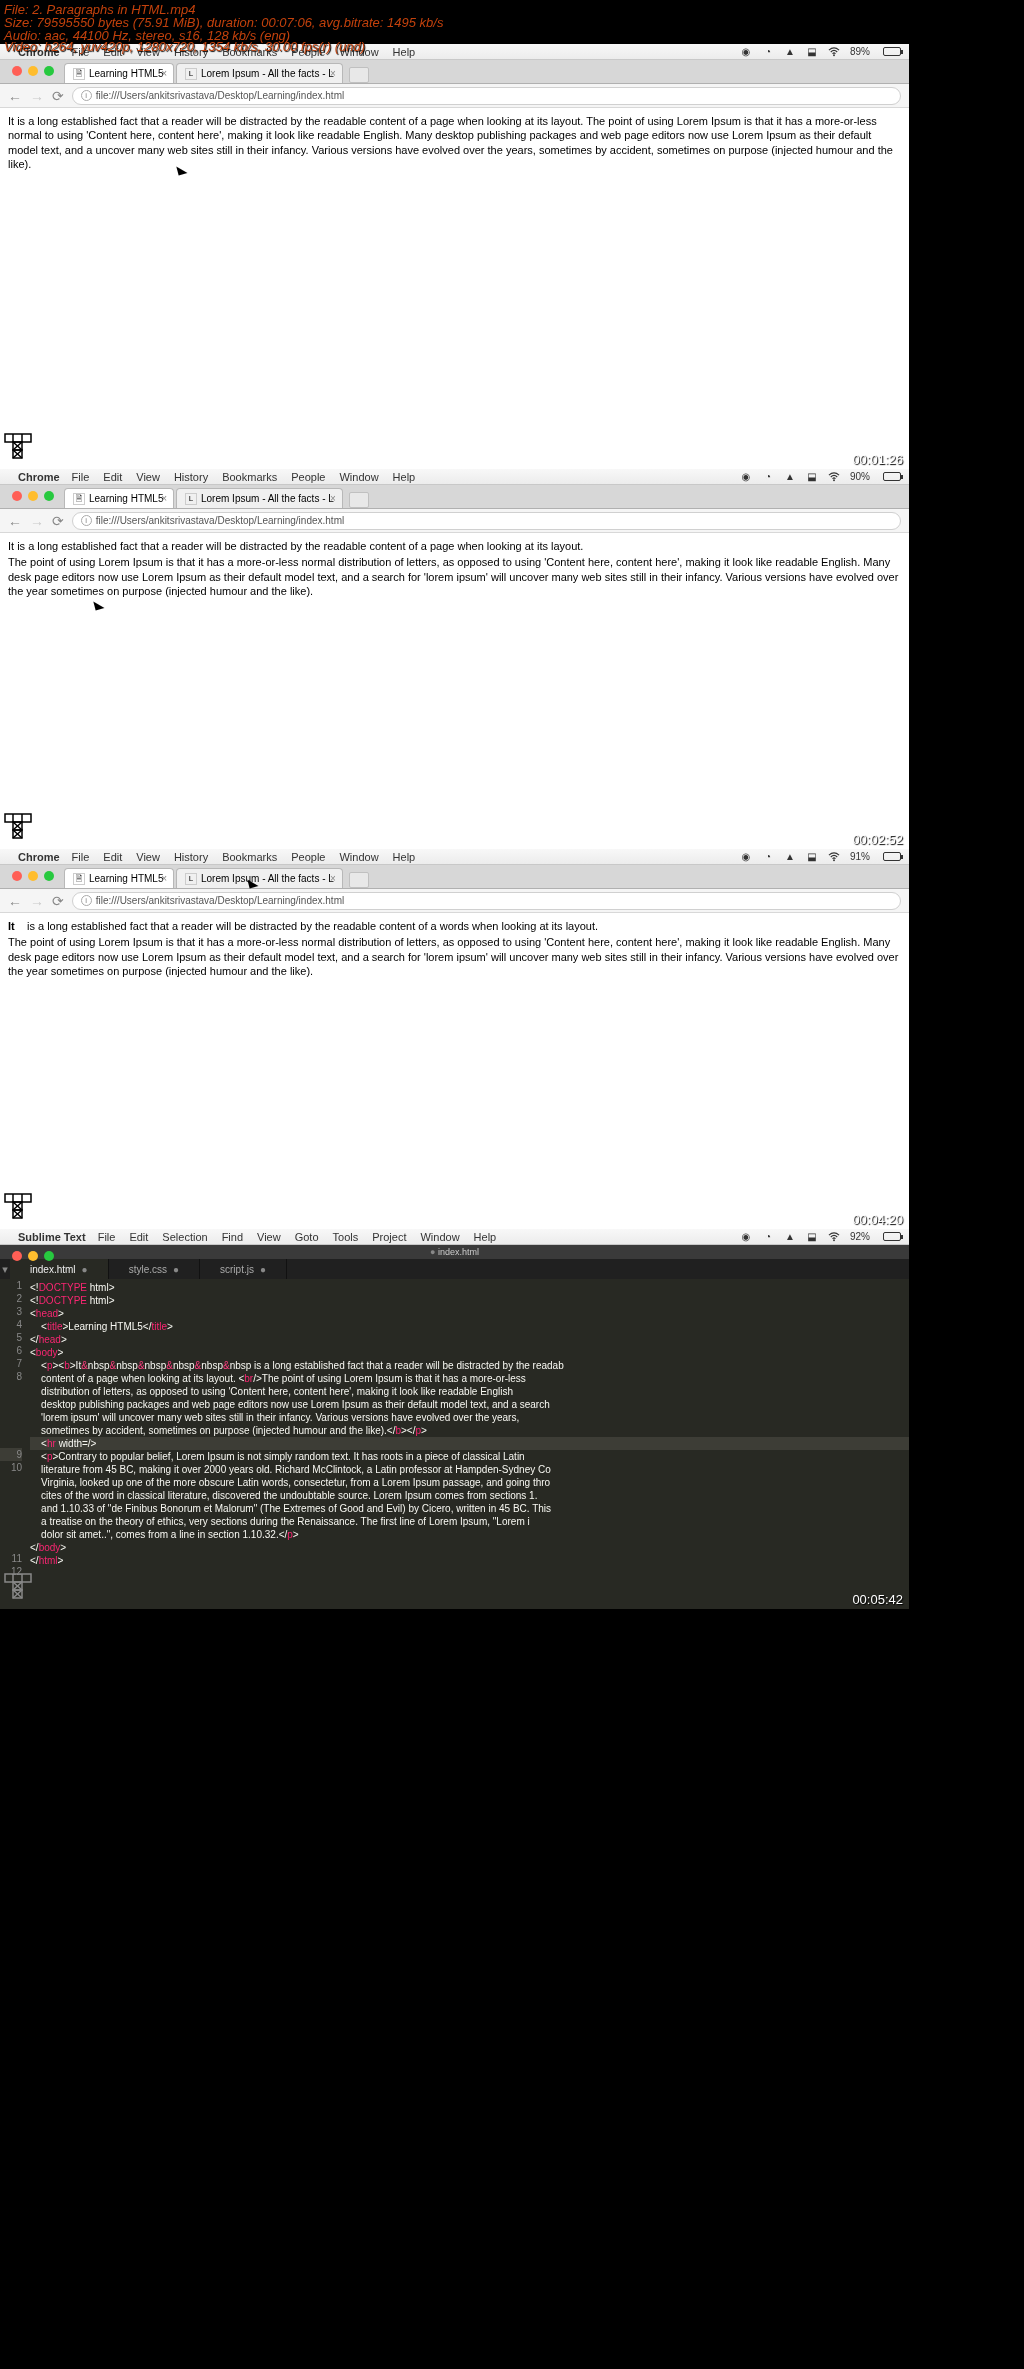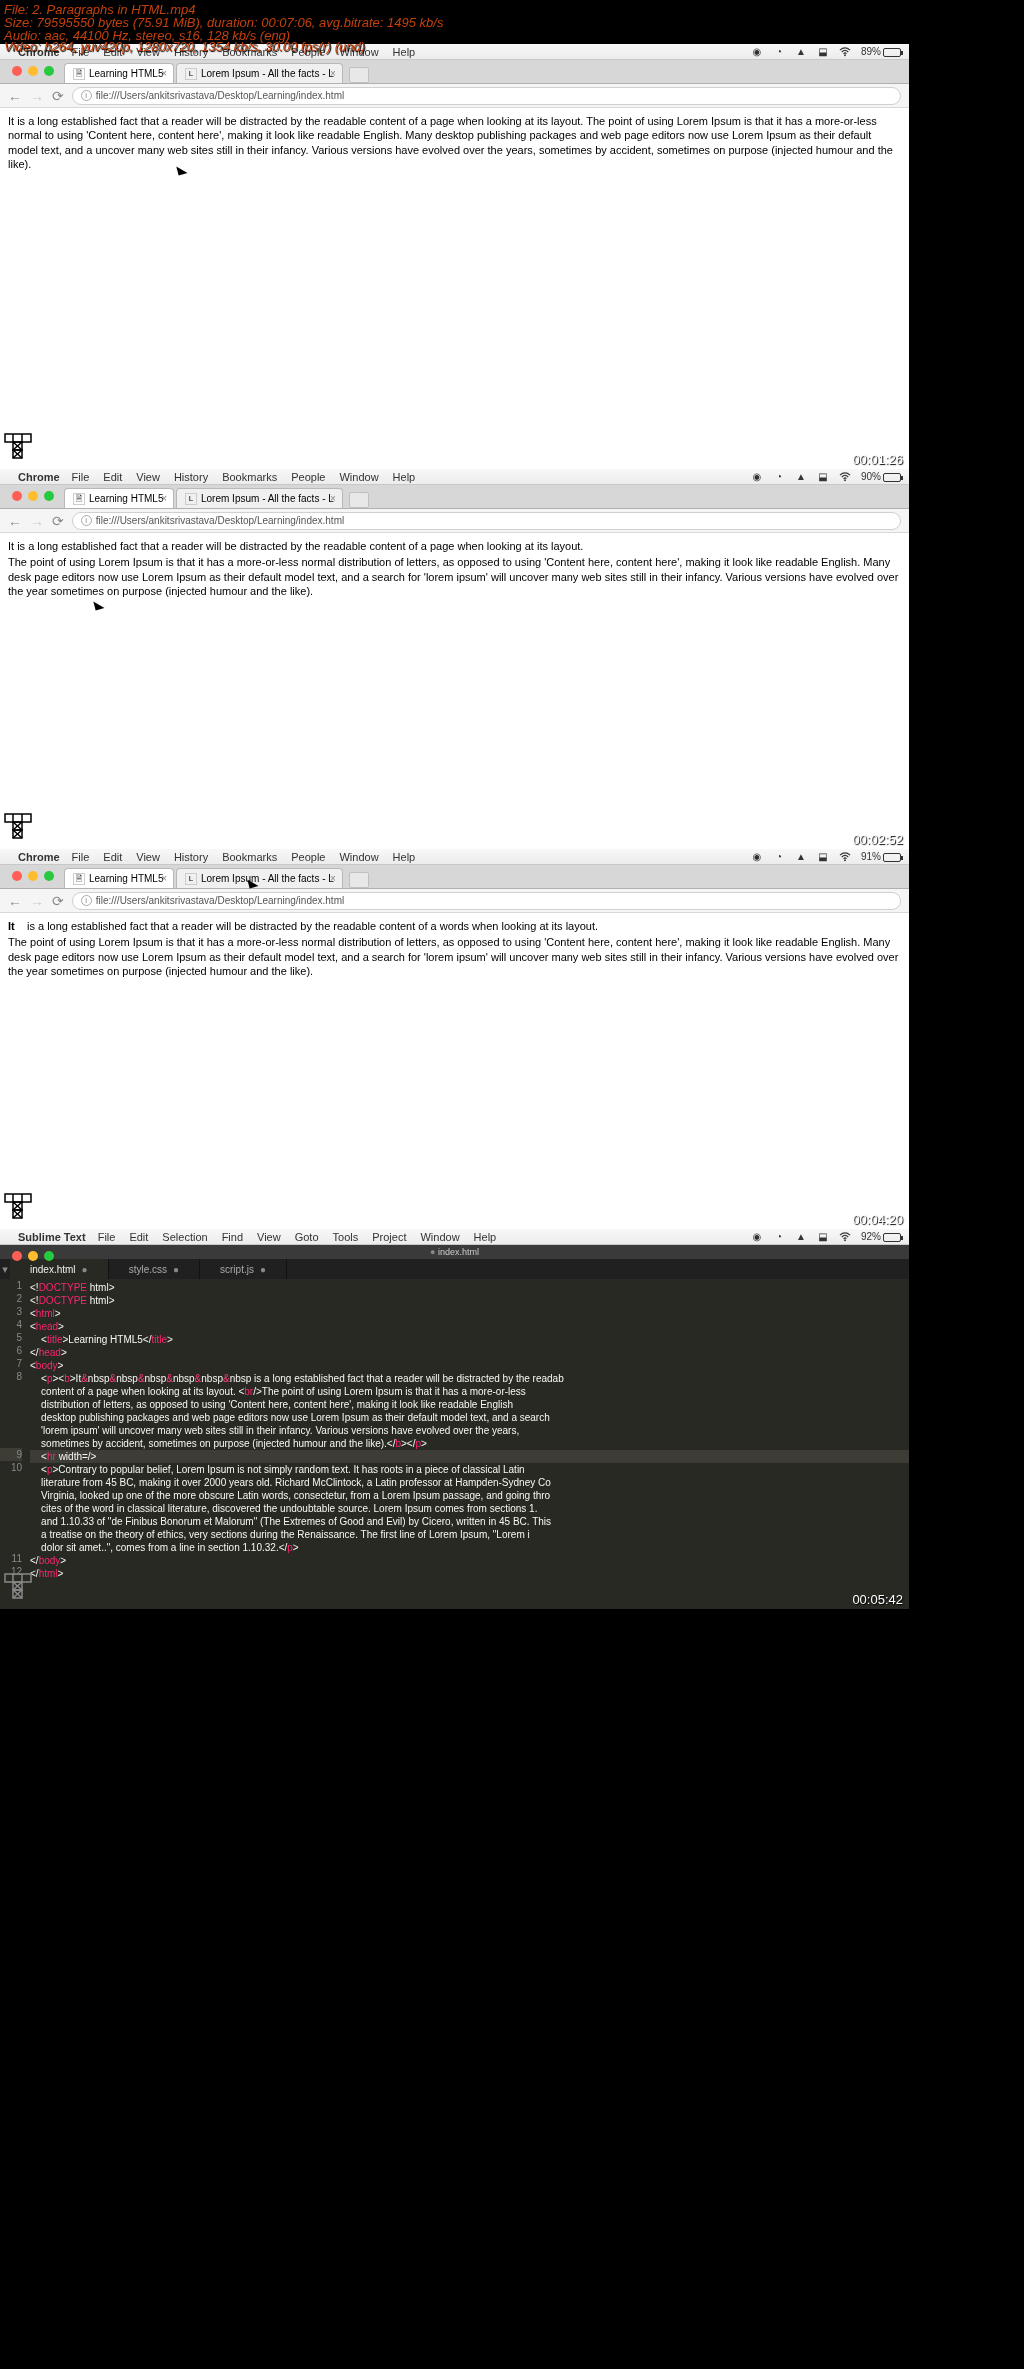--- a/index.html
+++ b/index.html
@@ -7,21 +7,21 @@
 .overlay-text { position: absolute; color: #c2410c; font-family: Arial; font-size: 13px; font-style: italic; text-shadow: 1px 1px 1px #000; z-index: 100; }
 .frame { position: relative; width: 909px; background: #fff; }
 
 
 .menubar { height: 16px; background: linear-gradient(#f8f8f8,#ececec); border-bottom: 1px solid #c8c8c8; display: flex; align-items: center; font-size: 11px; color: #333; padding: 0 8px; }
 .menubar .apple { margin-right: 10px; font-size: 12px; }
 .menubar .appname { font-weight: bold; margin-right: 12px; }
 .menubar .menu { margin-right: 14px; }
 .menubar .right { margin-left: auto; display: flex; align-items: center; gap: 10px; font-size: 10px; }
 .micon { width: 12px; height: 12px; display: inline-flex; align-items: center; justify-content: center; }
-.batt { display:flex; align-items:flex-end; gap:2px;}
+.batt { display:flex; align-items:center; gap:13px;}
 .batt-body { width:18px; height:9px; border:1px solid #333; border-radius:2px; position:relative;}
 .batt-body::after{content:"";position:absolute;right:-3px;top:2px;width:2px;height:4px;background:#333;}
 
 
 .window { background: #fff; }
 .traffic { display: flex; gap: 6px; padding: 4px 8px; position: absolute; top: 18px; left: 4px; }
 .dot { width: 10px; height: 10px; border-radius: 50%; }
 .dot.r{background:#ff5f56;} .dot.y{background:#ffbd2e;} .dot.g{background:#27c93f;}
 
 
@@ -359,21 +359,20 @@
       <div class="sub-tab">
           <span>script.js</span>
           <span class="mod">●</span>
         </div>
     </div>
     <div class="code-area">
       <div class="gutter">1<br>2<br>3<br>4<br>5<br>6<br>7<br>8<br><br><br><br><br><br><div class="hl-line">9</div>10<br><br><br><br><br><br><br>11<br>12</div>
 
 <div class="code-line"><span class="t-white">&lt;!</span><span class="t-red">DOCTYPE</span><span class="t-white"> html&gt;</span></div>
 <div class="code-line"><span class="t-white">&lt;!</span><span class="t-red">DOCTYPE</span><span class="t-white"> html&gt;</span></div>
-<div class="code-line"><span class="t-white">&lt;</span><span class="t-red">html</span><span class="t-white">&gt;</span></div>
 <div class="code-line"><span class="t-white">&lt;</span><span class="t-red">head</span><span class="t-white">&gt;</span></div>
 <div class="code-line"><span class="t-white">    &lt;</span><span class="t-red">title</span><span class="t-white">&gt;</span><span class="t-white">Learning HTML5</span><span class="t-white">&lt;/</span><span class="t-red">title</span><span class="t-white">&gt;</span></div>
 <div class="code-line"><span class="t-white">&lt;/</span><span class="t-red">head</span><span class="t-white">&gt;</span></div>
 <div class="code-line"><span class="t-white">&lt;</span><span class="t-red">body</span><span class="t-white">&gt;</span></div>
 <div class="code-line"><span class="t-white">    &lt;</span><span class="t-red">p</span><span class="t-white">&gt;&lt;</span><span class="t-red">b</span><span class="t-white">&gt;It</span><span class="t-pink">&amp;</span><span class="t-white">nbsp</span><span class="t-pink">&amp;</span><span class="t-white">nbsp</span><span class="t-pink">&amp;</span><span class="t-white">nbsp</span><span class="t-pink">&amp;</span><span class="t-white">nbsp</span><span class="t-pink">&amp;</span><span class="t-white">nbsp</span><span class="t-pink">&amp;</span><span class="t-white">nbsp is a long established fact that a reader will be distracted by the readab</span></div>
 <div class="code-line"><span class="t-white">    content of a page when looking at its layout. &lt;</span><span class="t-red">br</span><span class="t-white">/&gt;The point of using Lorem Ipsum is that it has a more-or-less</span></div>
 <div class="code-line t-white">    distribution of letters, as opposed to using 'Content here, content here', making it look like readable English</div>
 <div class="code-line t-white">    desktop publishing packages and web page editors now use Lorem Ipsum as their default model text, and a search </div>
 <div class="code-line t-white">    'lorem ipsum' will uncover many web sites still in their infancy. Various versions have evolved over the years,</div>
 <div class="code-line"><span class="t-white">    sometimes by accident, sometimes on purpose (injected humour and the like).&lt;/</span><span class="t-red">b</span><span class="t-white">&gt;&lt;/</span><span class="t-red">p</span><span class="t-white">&gt;</span></div>

